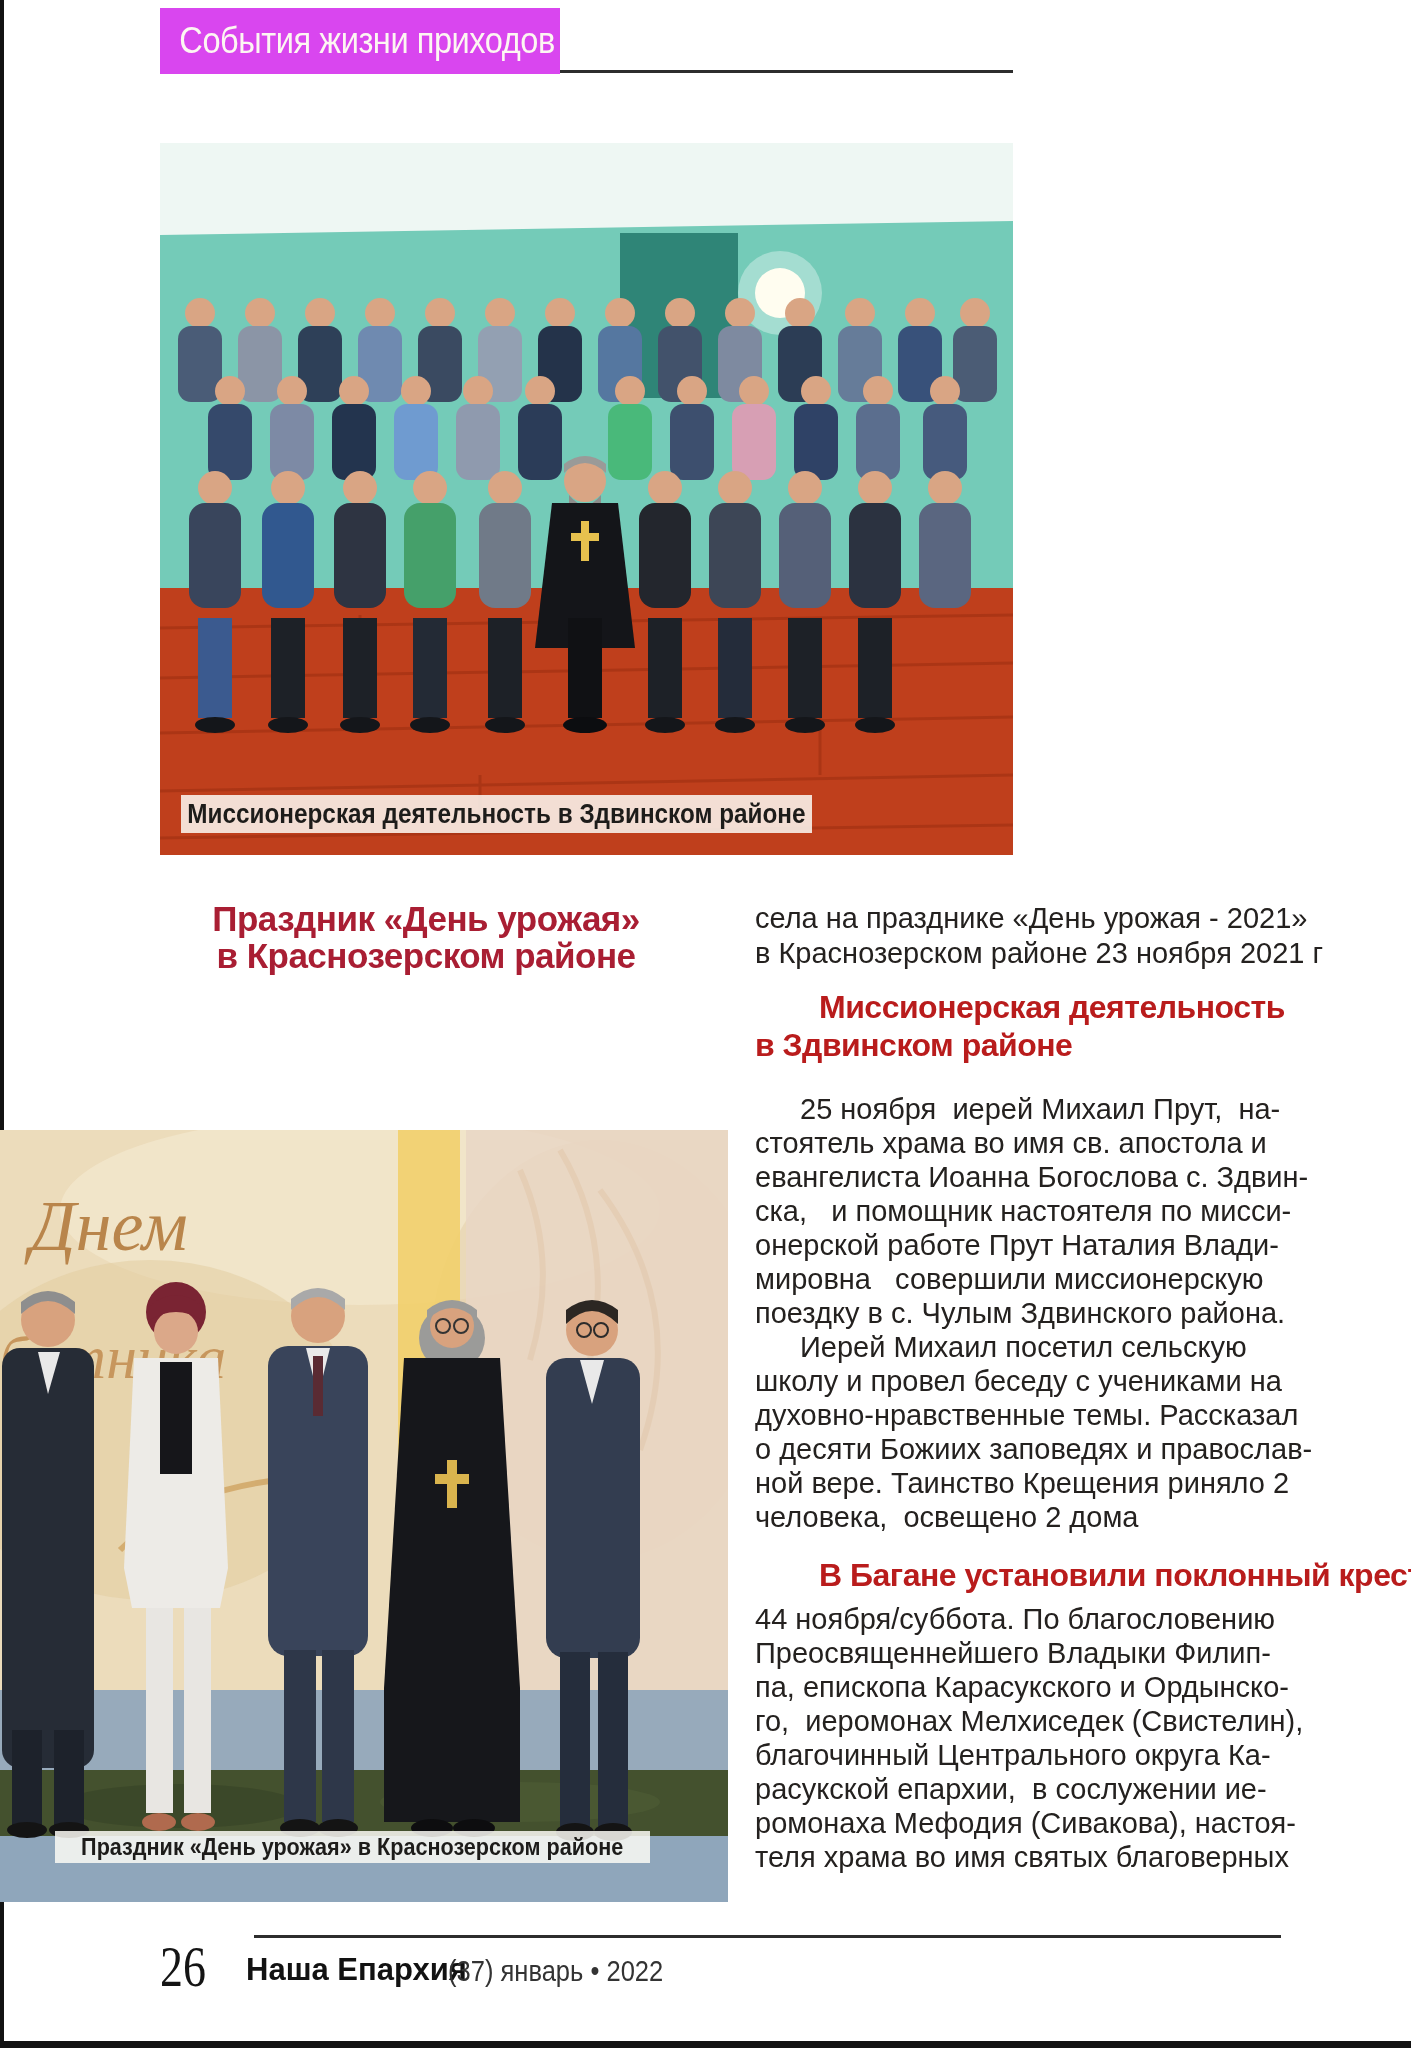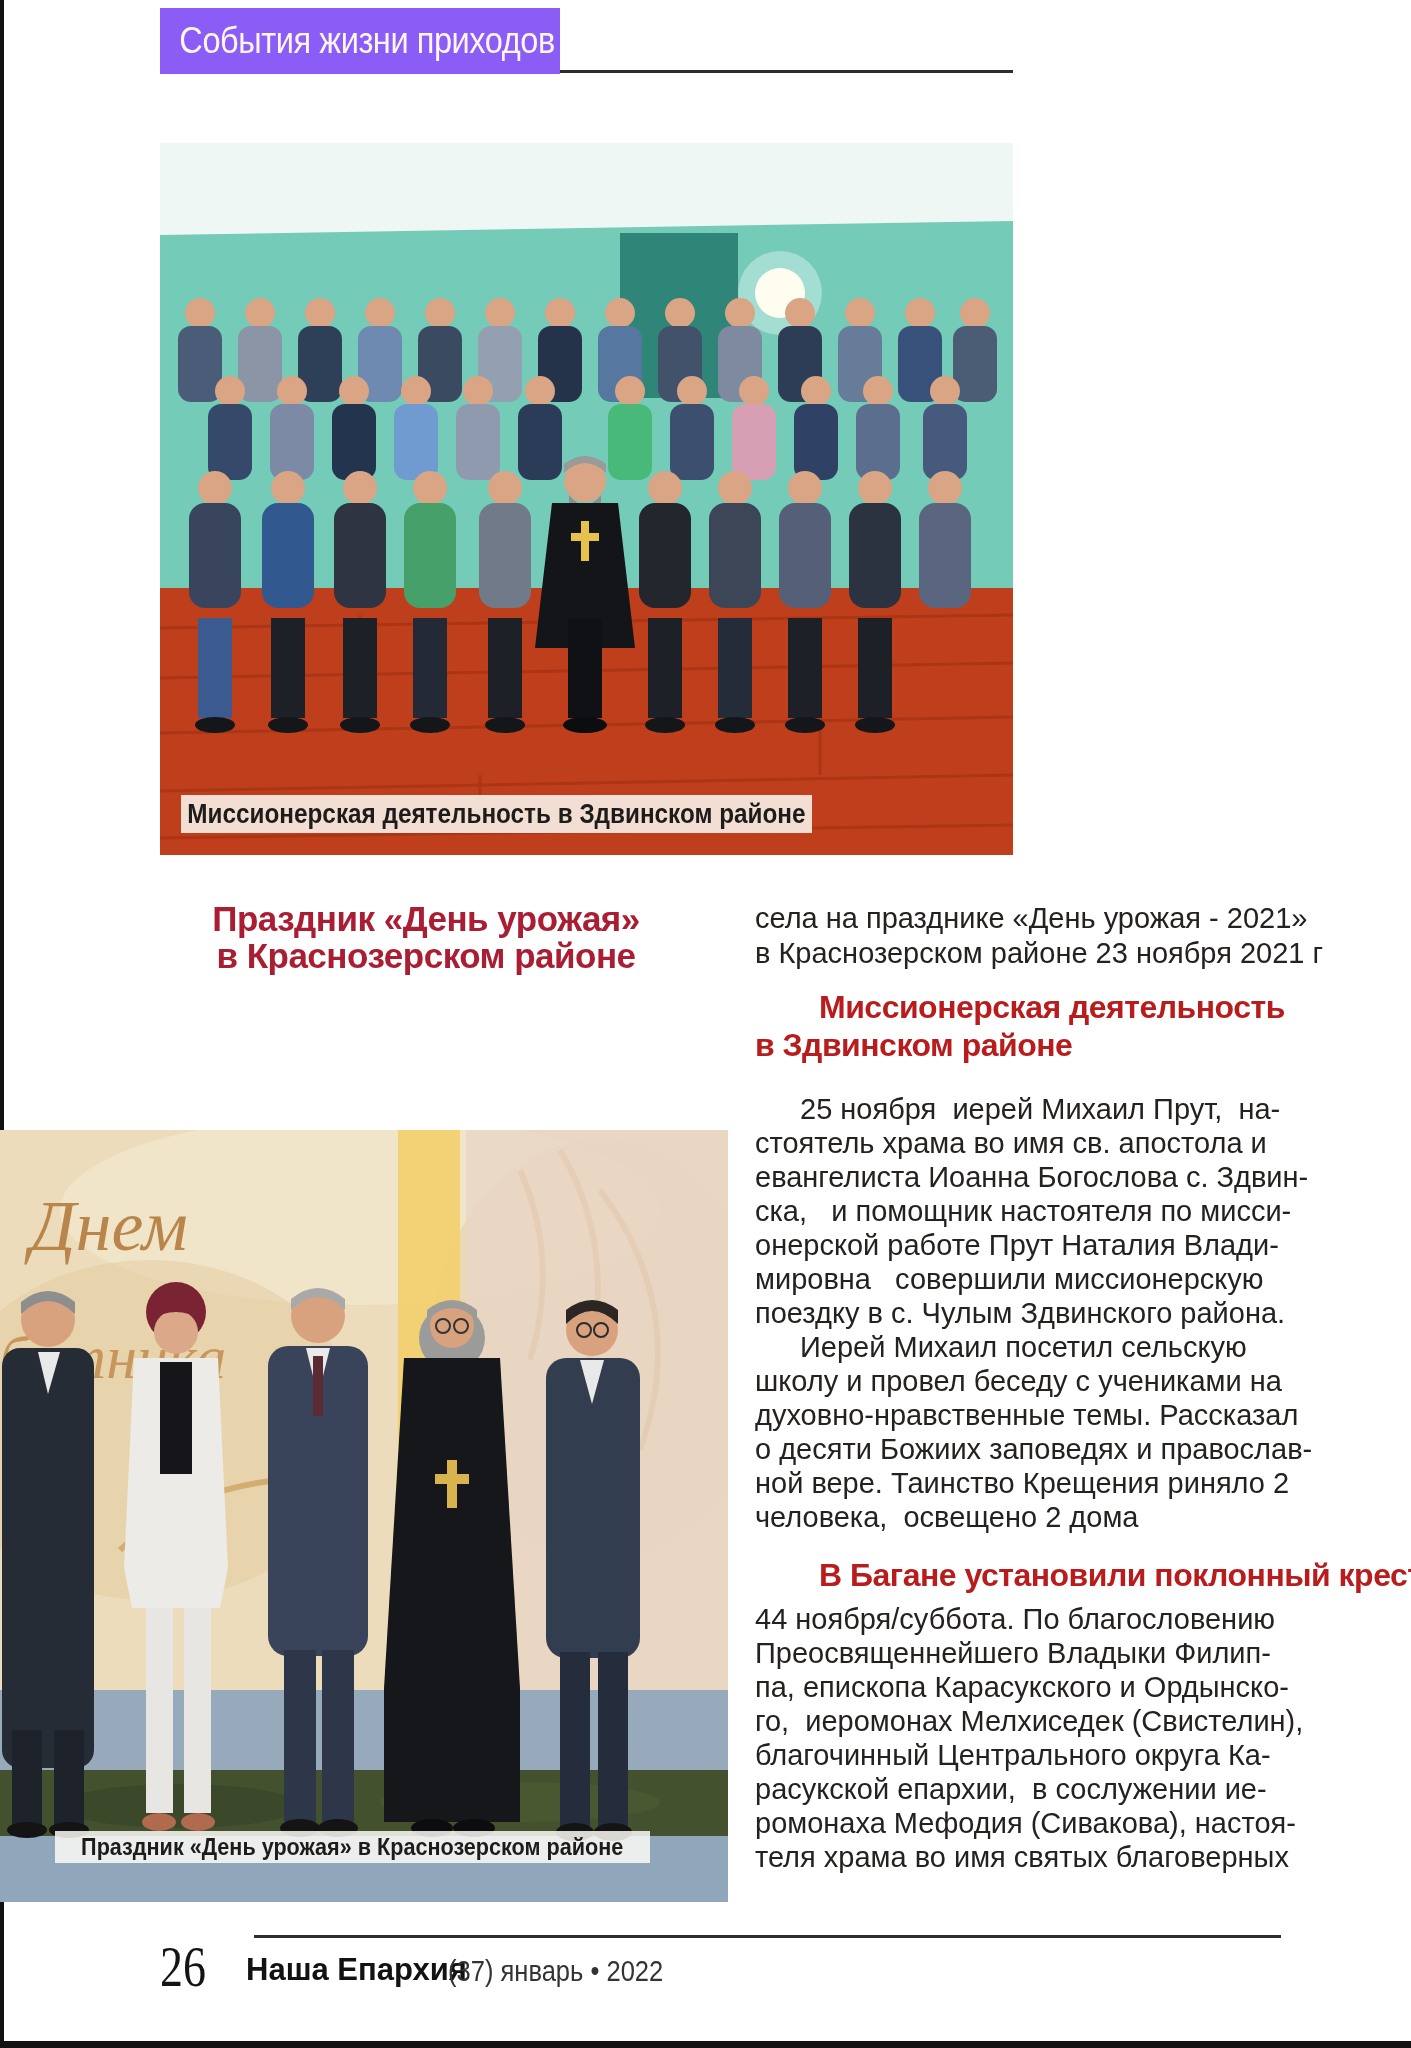--- a/index.html
+++ b/index.html
@@ -4,21 +4,21 @@
 <style>
   html,body{margin:0;padding:0;background:#ffffff;}
   .page{position:relative;width:1411px;height:2048px;background:#ffffff;overflow:hidden;
         font-family:"Liberation Sans",sans-serif;color:#24211f;}
 
   
   .edge-left{position:absolute;left:0;top:0;width:4px;height:2048px;background:#121212;}
   .edge-bottom{position:absolute;left:0;top:2041px;width:1411px;height:7px;background:#121212;}
 
   
-  .banner{position:absolute;left:160px;top:8px;width:400px;height:66px;background:#8b5cf6;z-index:2;
+  .banner{position:absolute;left:160px;top:8px;width:400px;height:66px;background:#d946ef;z-index:2;
           display:flex;align-items:center;}
   .banner span{display:inline-block;color:#fdf6f2;font-size:37px;font-weight:400;letter-spacing:-0.5px;
           transform:scaleX(.88);transform-origin:left center;padding-left:22px;white-space:nowrap;}
   .header-rule{position:absolute;left:160px;top:70px;width:853px;height:3px;background:#2d2d2d;z-index:1;}
 
   
   figure{margin:0;}
   .photo{position:absolute;overflow:hidden;}
   .photo svg{display:block;width:100%;height:100%;}
   .photo1{left:160px;top:143px;width:853px;height:712px;}

